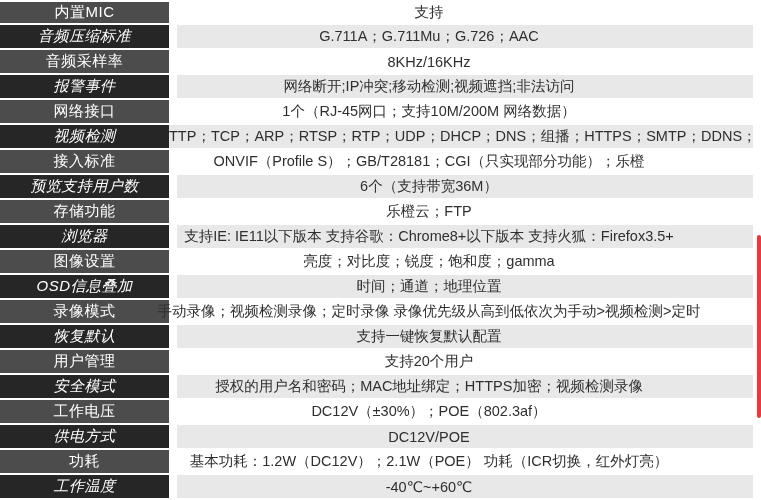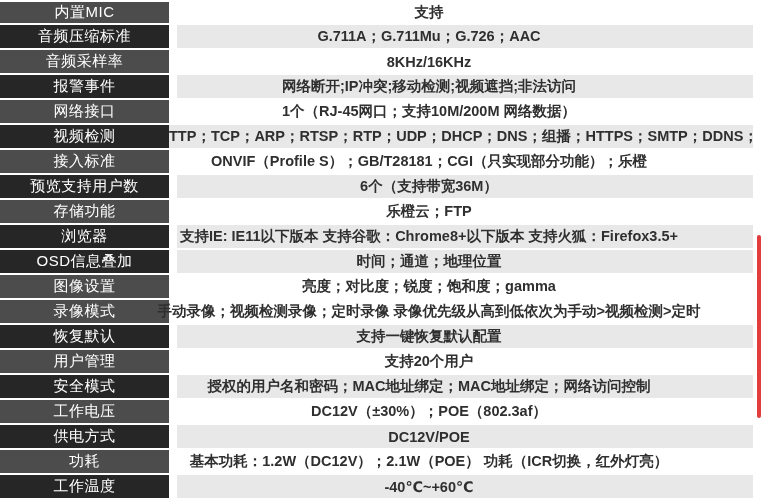--- a/index.html
+++ b/index.html
@@ -59,29 +59,28 @@
     width: 576px;
     flex: 0 0 576px;
     display: flex;
     align-items: center;
     justify-content: center;
     padding-right: 72px;
     color: var(--value-text, #2f2f2f);
     font-size: 14.5px;
     white-space: nowrap;
     overflow: visible;
-    font-weight: bold;
   }
   .right-margin {
     flex: 1 1 auto;
     background: #ffffff;
   }
   
   .spec-row.shade-a .label-cell { background: var(--label-bg-a, #4c4c4c); }
-  .spec-row.shade-b .label-cell { background: var(--label-bg-b, #262626); }
+  .spec-row.shade-b .label-cell { background: var(--label-bg-b, #262626); font-style: italic; }
   .spec-row.shade-a .value-cell { background: var(--value-bg-a, #ffffff); }
   .spec-row.shade-b .value-cell { background: var(--value-bg-b, #e8e8e8); }
   
   .spec-row.align-left .value-cell {
     justify-content: flex-start;
     padding-right: 16px;
     margin-left: -8px;
     width: 584px;
     flex-basis: 584px;
   }
@@ -153,54 +152,54 @@
         <div class="col-gap"></div>
         <div class="value-cell">乐橙云；FTP</div>
         <div class="right-margin"></div>
       </div>
       <div class="spec-row shade-b">
         <div class="label-cell">浏览器</div>
         <div class="col-gap"></div>
         <div class="value-cell">支持IE: IE11以下版本 支持谷歌：Chrome8+以下版本 支持火狐：Firefox3.5+</div>
         <div class="right-margin"></div>
       </div>
+      <div class="spec-row shade-a">
+        <div class="label-cell">图像设置</div>
+        <div class="col-gap"></div>
+        <div class="value-cell">亮度；对比度；锐度；饱和度；gamma</div>
+        <div class="right-margin"></div>
+      </div>
       <div class="spec-row shade-b">
         <div class="label-cell">OSD信息叠加</div>
         <div class="col-gap"></div>
         <div class="value-cell">时间；通道；地理位置</div>
         <div class="right-margin"></div>
       </div>
       <div class="spec-row shade-a">
-        <div class="label-cell">图像设置</div>
-        <div class="col-gap"></div>
-        <div class="value-cell">亮度；对比度；锐度；饱和度；gamma</div>
-        <div class="right-margin"></div>
-      </div>
-      <div class="spec-row shade-a">
         <div class="label-cell">录像模式</div>
         <div class="col-gap"></div>
         <div class="value-cell">手动录像；视频检测录像；定时录像 录像优先级从高到低依次为手动&gt;视频检测&gt;定时</div>
         <div class="right-margin"></div>
       </div>
       <div class="spec-row shade-b">
         <div class="label-cell">恢复默认</div>
         <div class="col-gap"></div>
         <div class="value-cell">支持一键恢复默认配置</div>
         <div class="right-margin"></div>
       </div>
       <div class="spec-row shade-a">
         <div class="label-cell">用户管理</div>
         <div class="col-gap"></div>
         <div class="value-cell">支持20个用户</div>
         <div class="right-margin"></div>
       </div>
       <div class="spec-row shade-b">
         <div class="label-cell">安全模式</div>
         <div class="col-gap"></div>
-        <div class="value-cell">授权的用户名和密码；MAC地址绑定；MAC地址绑定；网络访问控制</div>
+        <div class="value-cell">授权的用户名和密码；MAC地址绑定；HTTPS加密；视频检测录像</div>
         <div class="right-margin"></div>
       </div>
       <div class="spec-row shade-a">
         <div class="label-cell">工作电压</div>
         <div class="col-gap"></div>
         <div class="value-cell">DC12V（±30%）；POE（802.3af）</div>
         <div class="right-margin"></div>
       </div>
       <div class="spec-row shade-b">
         <div class="label-cell">供电方式</div>

